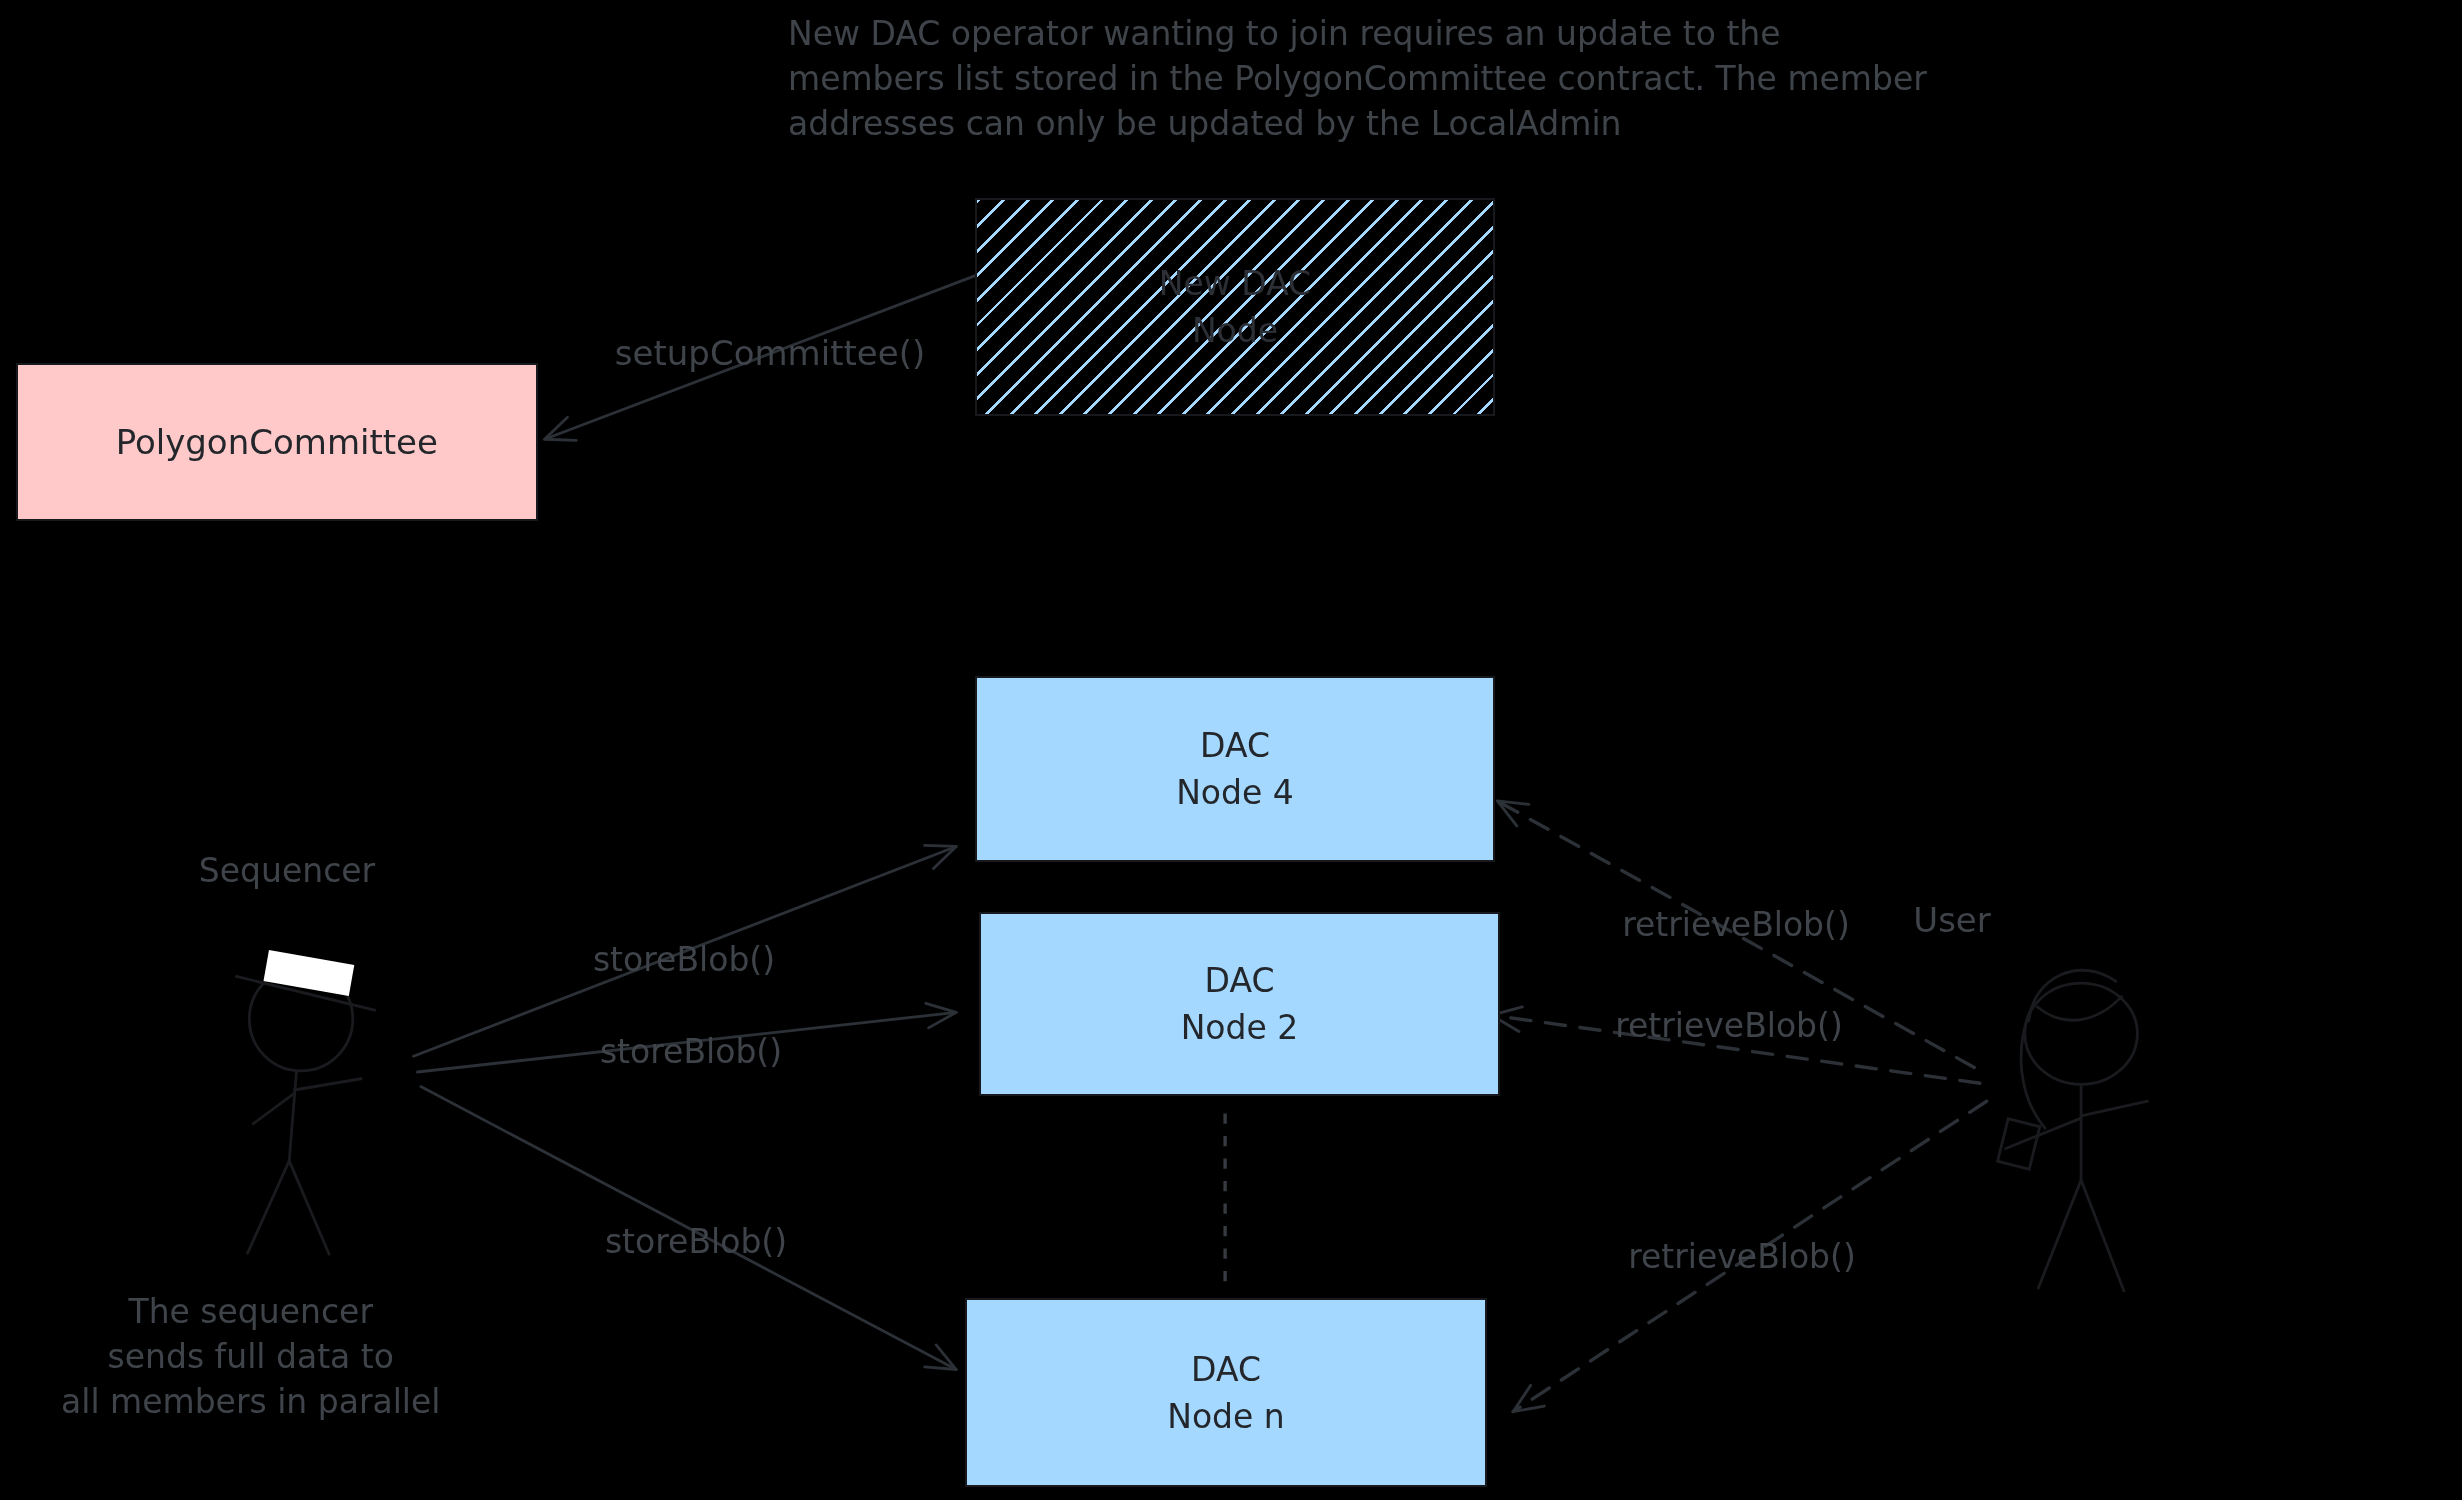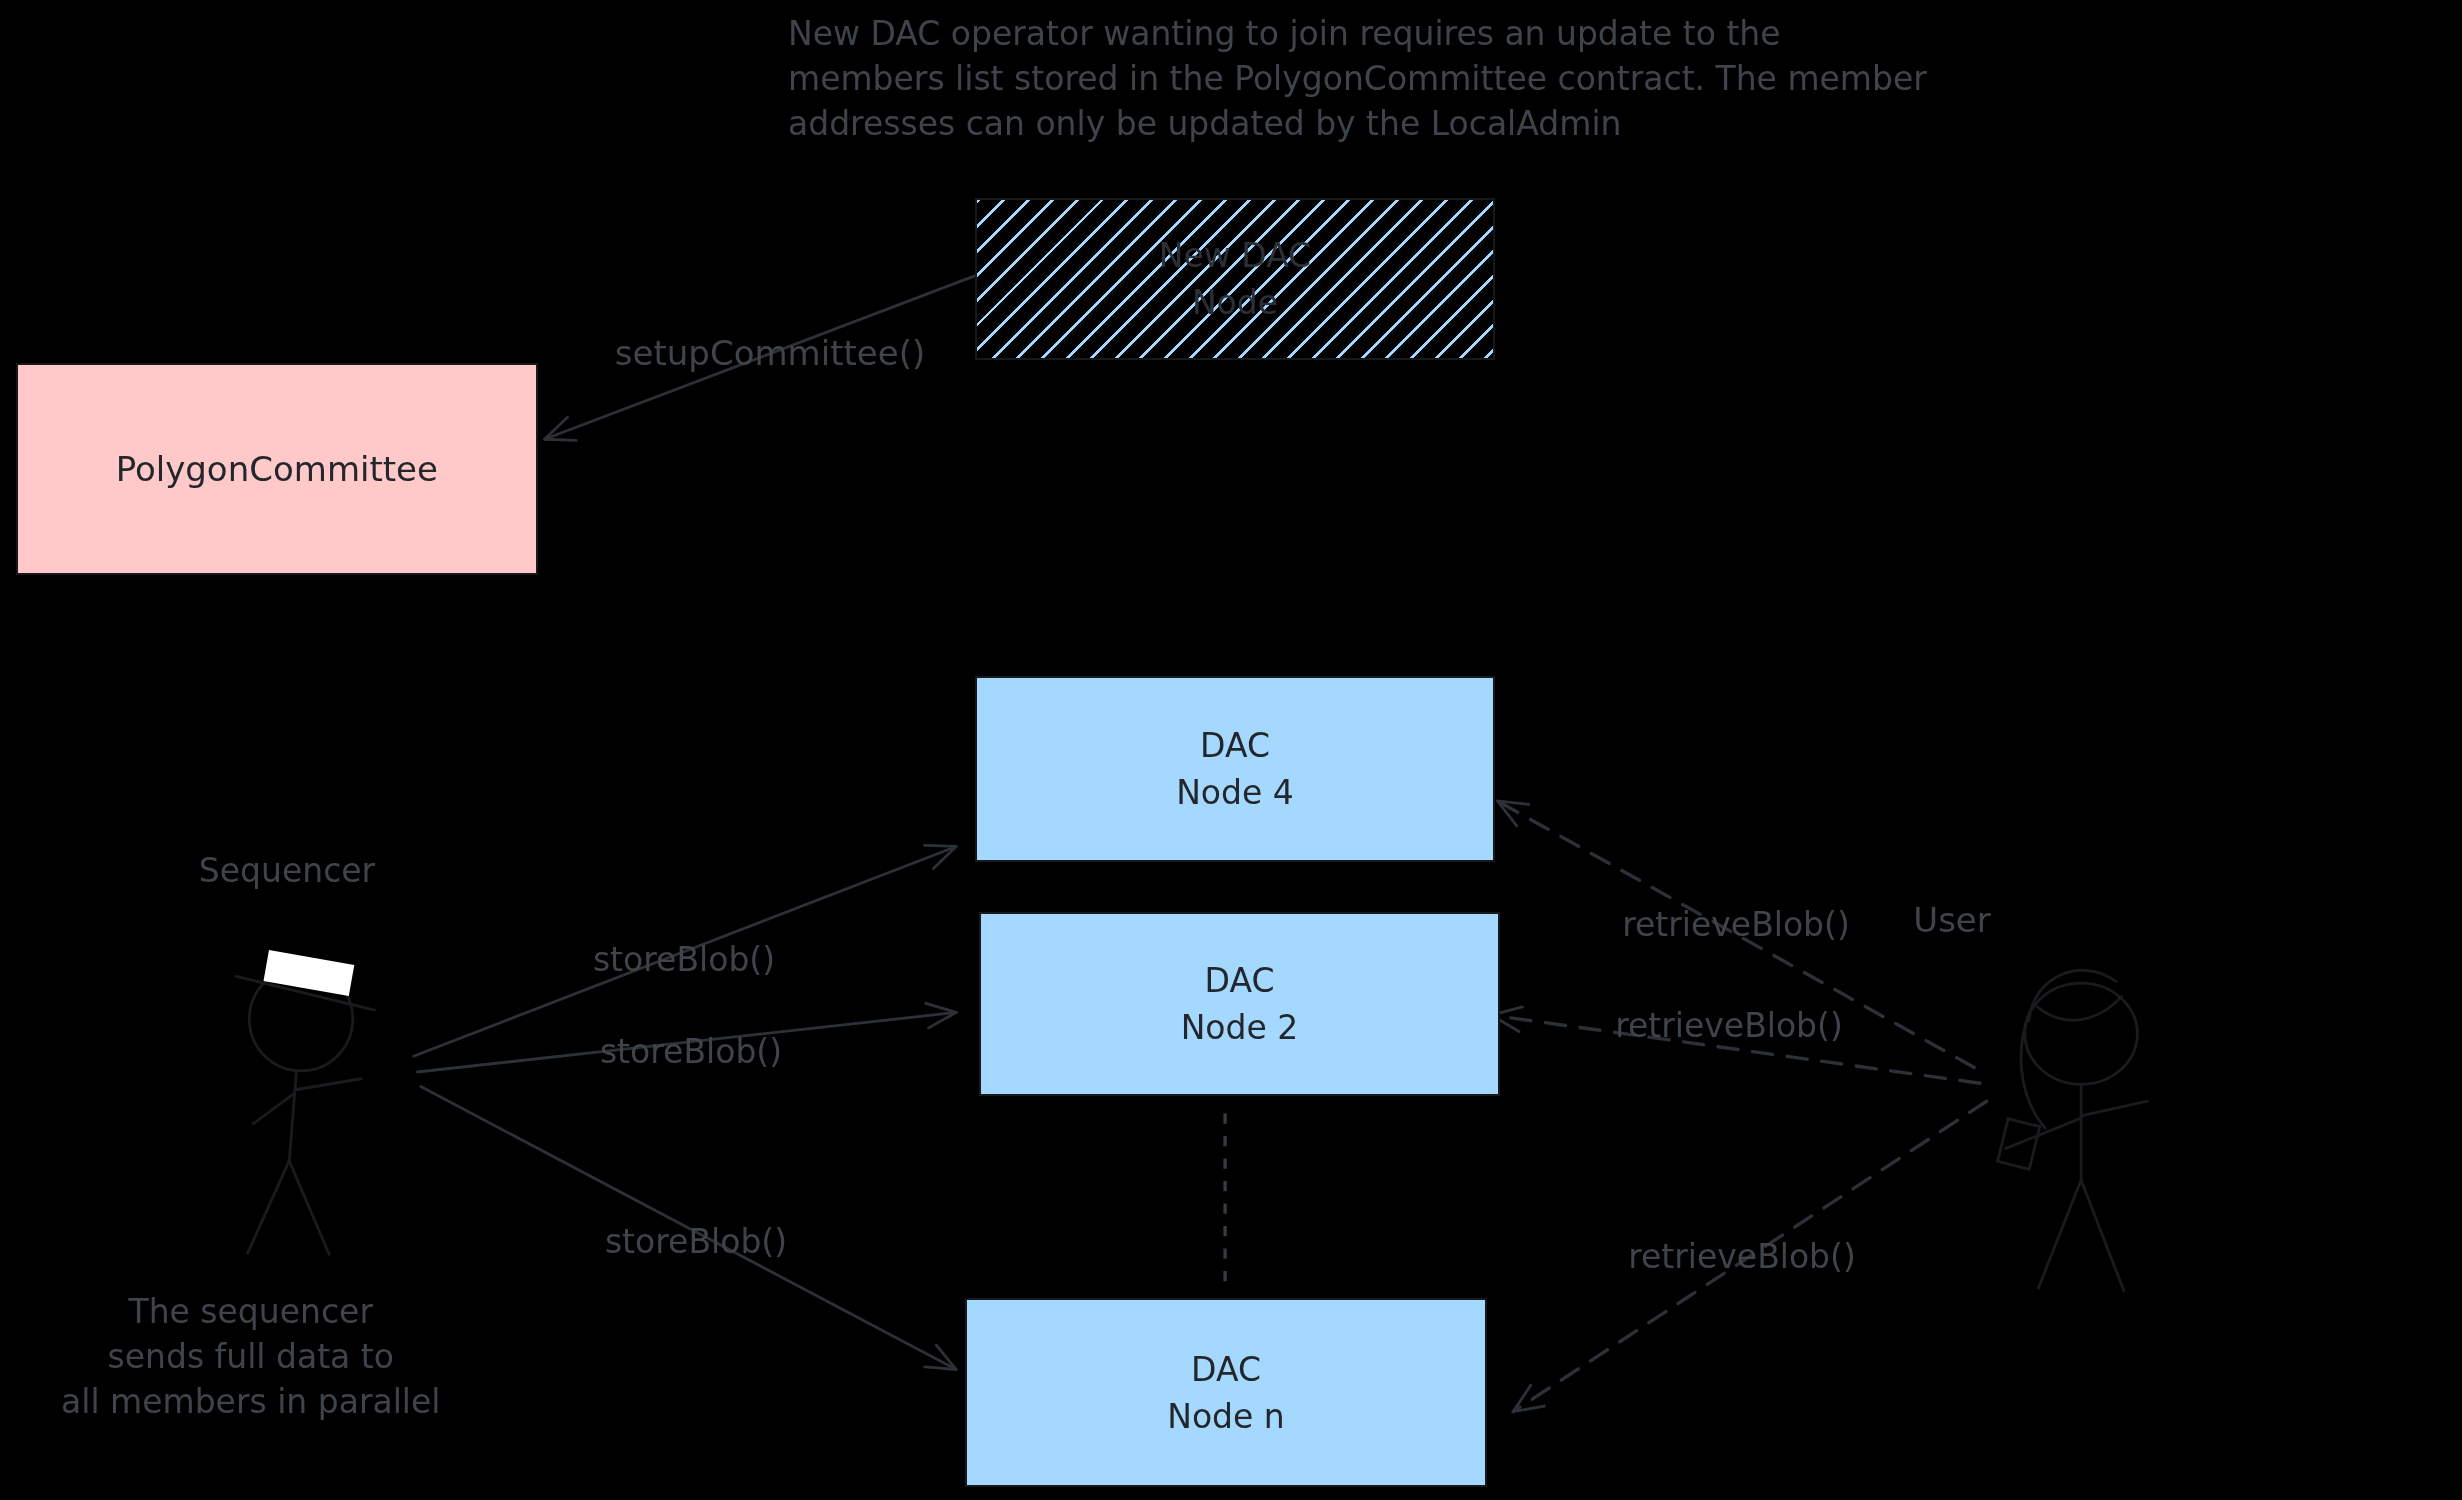--- a/index.html
+++ b/index.html
@@ -12,23 +12,23 @@
           overflow:hidden;font-family:"DejaVu Sans",sans-serif;}
   svg.layer{position:absolute;left:0;top:0;width:2462px;height:1500px;}
   .stroke{stroke:var(--arrow);stroke-width:5;fill:none;stroke-linecap:round;}
   .dashed{stroke-dasharray:36 26;stroke-width:6;}
   .dotted{stroke:var(--dotted);stroke-dasharray:18 22;stroke-width:6;}
   .fig{stroke:var(--figure);stroke-width:5;fill:none;stroke-linecap:round;}
   .arrowhead{stroke:var(--arrow);stroke-width:5;fill:none;stroke-linecap:round;stroke-linejoin:round;}
   .box{position:absolute;box-sizing:border-box;border:2.3px solid var(--border);
        display:flex;flex-direction:column;align-items:center;justify-content:center;
        color:var(--box-text);font-size:33px;line-height:47px;text-align:center;}
-  .box-hatched{left:975px;top:198px;width:520px;height:162px;color:var(--hatch-text);
+  .box-hatched{left:975px;top:198px;width:520px;height:218px;color:var(--hatch-text);
        background-image:repeating-linear-gradient(135deg,var(--accent-blue) 0 2.8px,transparent 2.8px 17.4px);}
-  .box-pink{left:15.8px;top:363px;width:522px;height:212px;background:var(--accent-pink);font-size:34px;}
+  .box-pink{left:15.8px;top:363px;width:522px;height:158px;background:var(--accent-pink);font-size:34px;}
   .box-node1{left:975px;top:676px;width:520px;height:186px;background:var(--accent-blue);}
   .box-node2{left:979px;top:912px;width:521px;height:184px;background:var(--accent-blue);}
   .box-noden{left:965px;top:1298px;width:522px;height:189px;background:var(--accent-blue);}
   .lbl{position:absolute;transform:translate(-50%,-50%);color:var(--note-text);
        font-size:33px;white-space:nowrap;}
   .note{position:absolute;color:var(--note-text);font-size:33px;line-height:45px;white-space:nowrap;}
   .note-top{left:788px;top:11.3px;}
   .note-retr{left:1888px;top:696px;}
   .note-seq{left:61px;top:1289px;text-align:center;}
 </style>

